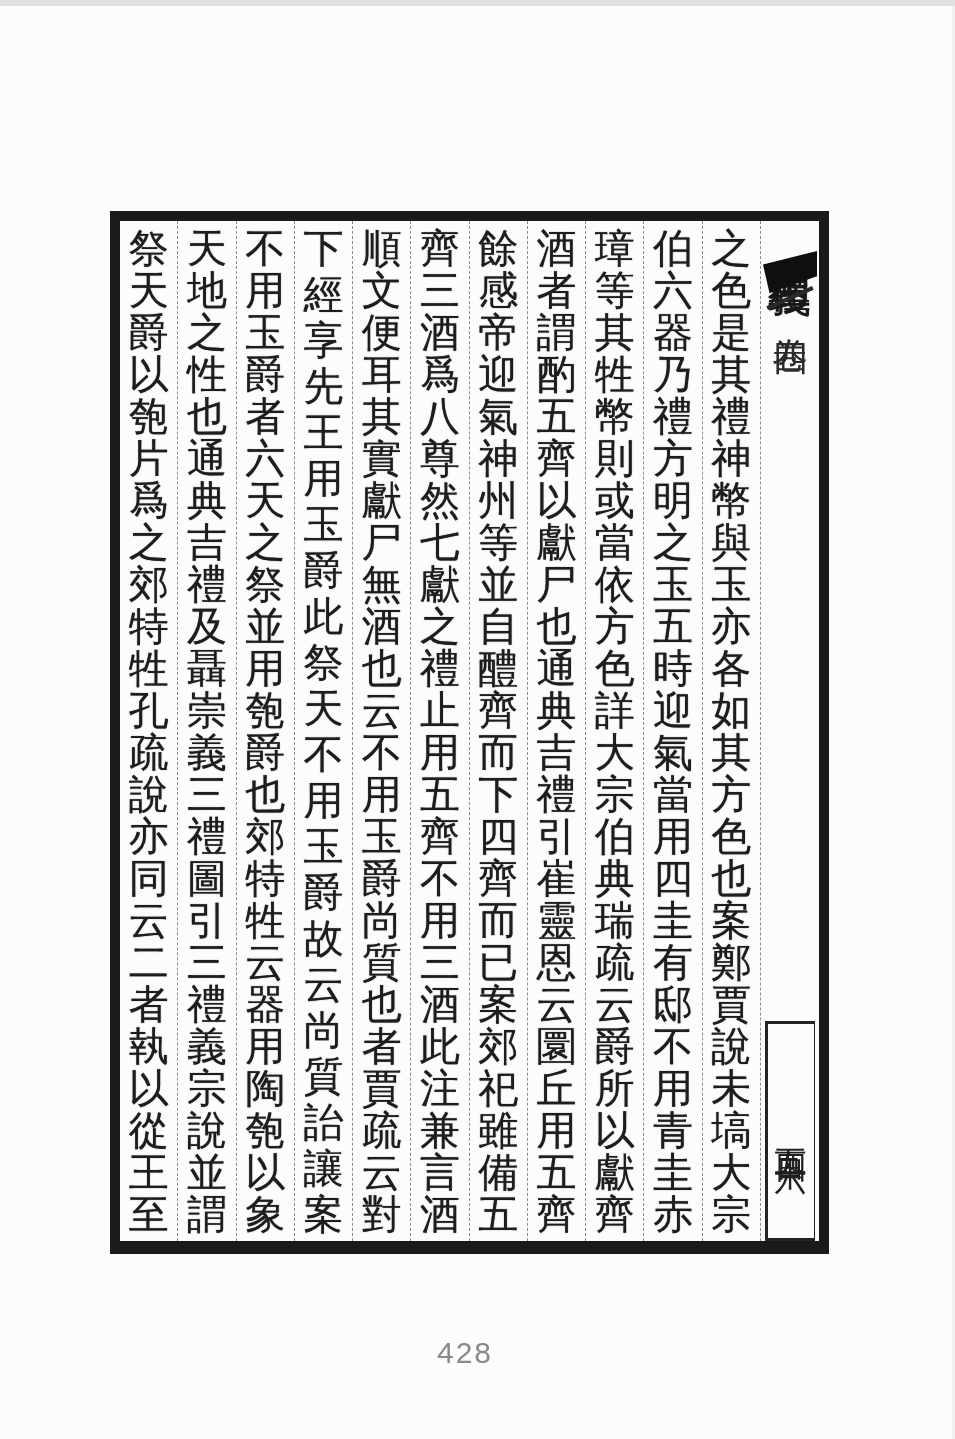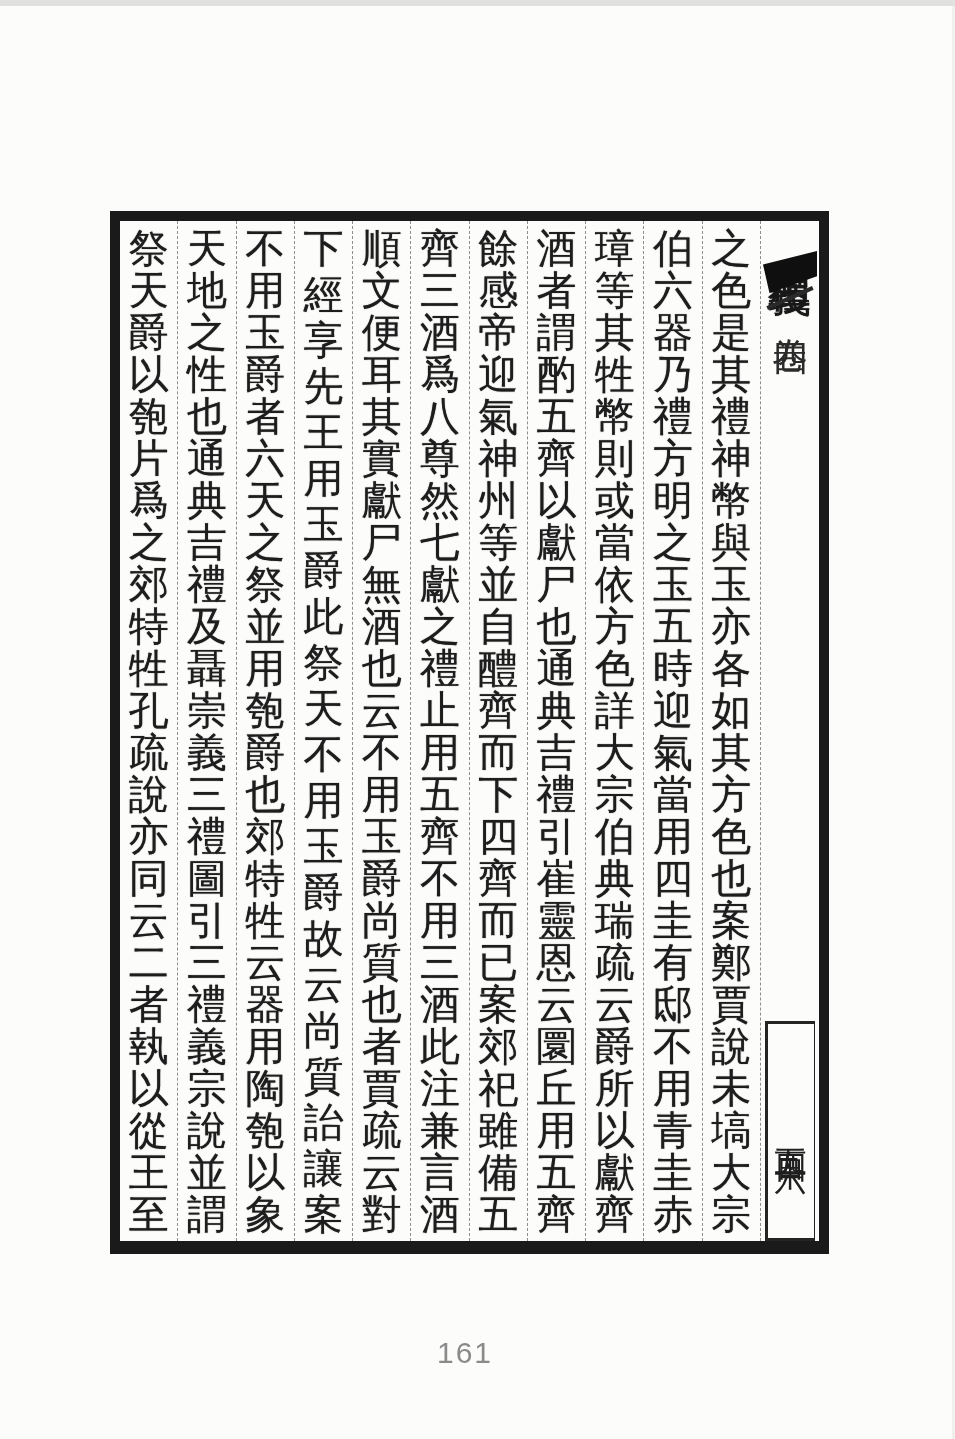--- a/index.html
+++ b/index.html
@@ -426,15 +426,15 @@
           <span class="glyph">者</span>
           <span class="glyph">執</span>
           <span class="glyph">以</span>
           <span class="glyph">從</span>
           <span class="glyph">王</span>
           <span class="glyph">至</span>
         </div>
       </div>
   </div>
 
-  <div class="page-number">161</div>
+  <div class="page-number">428</div>
 
 </div>
 
 </body></html>

